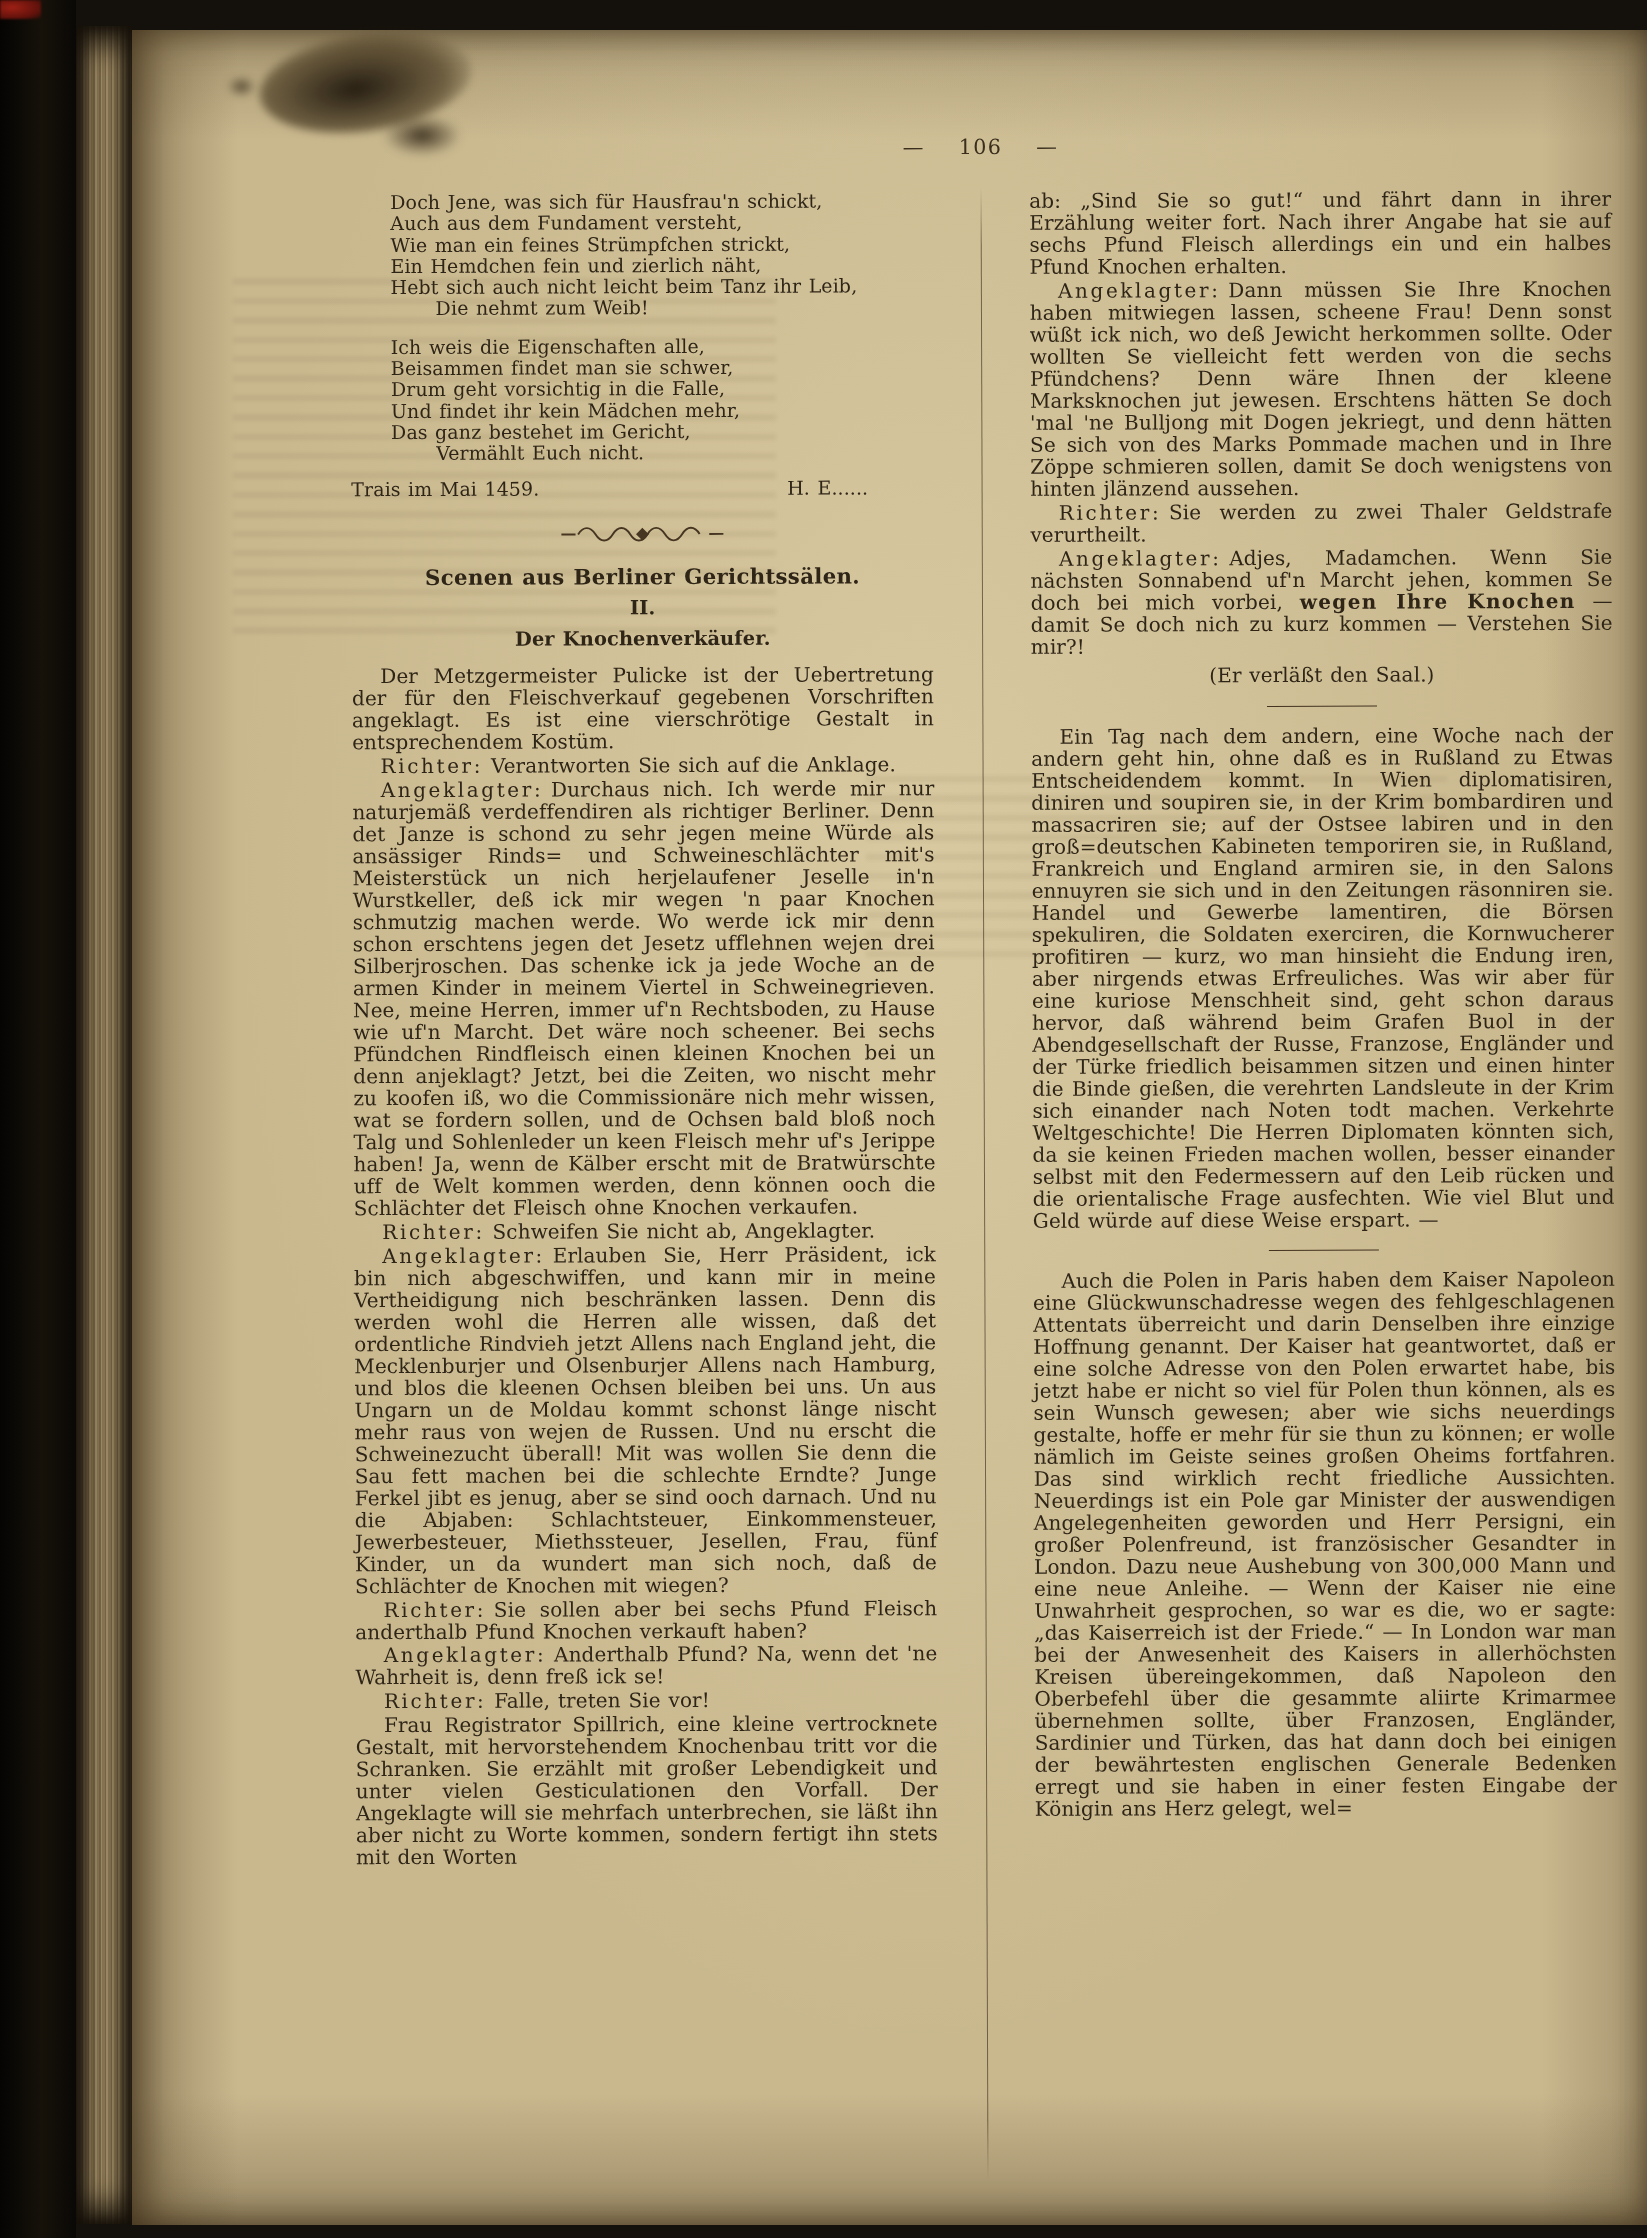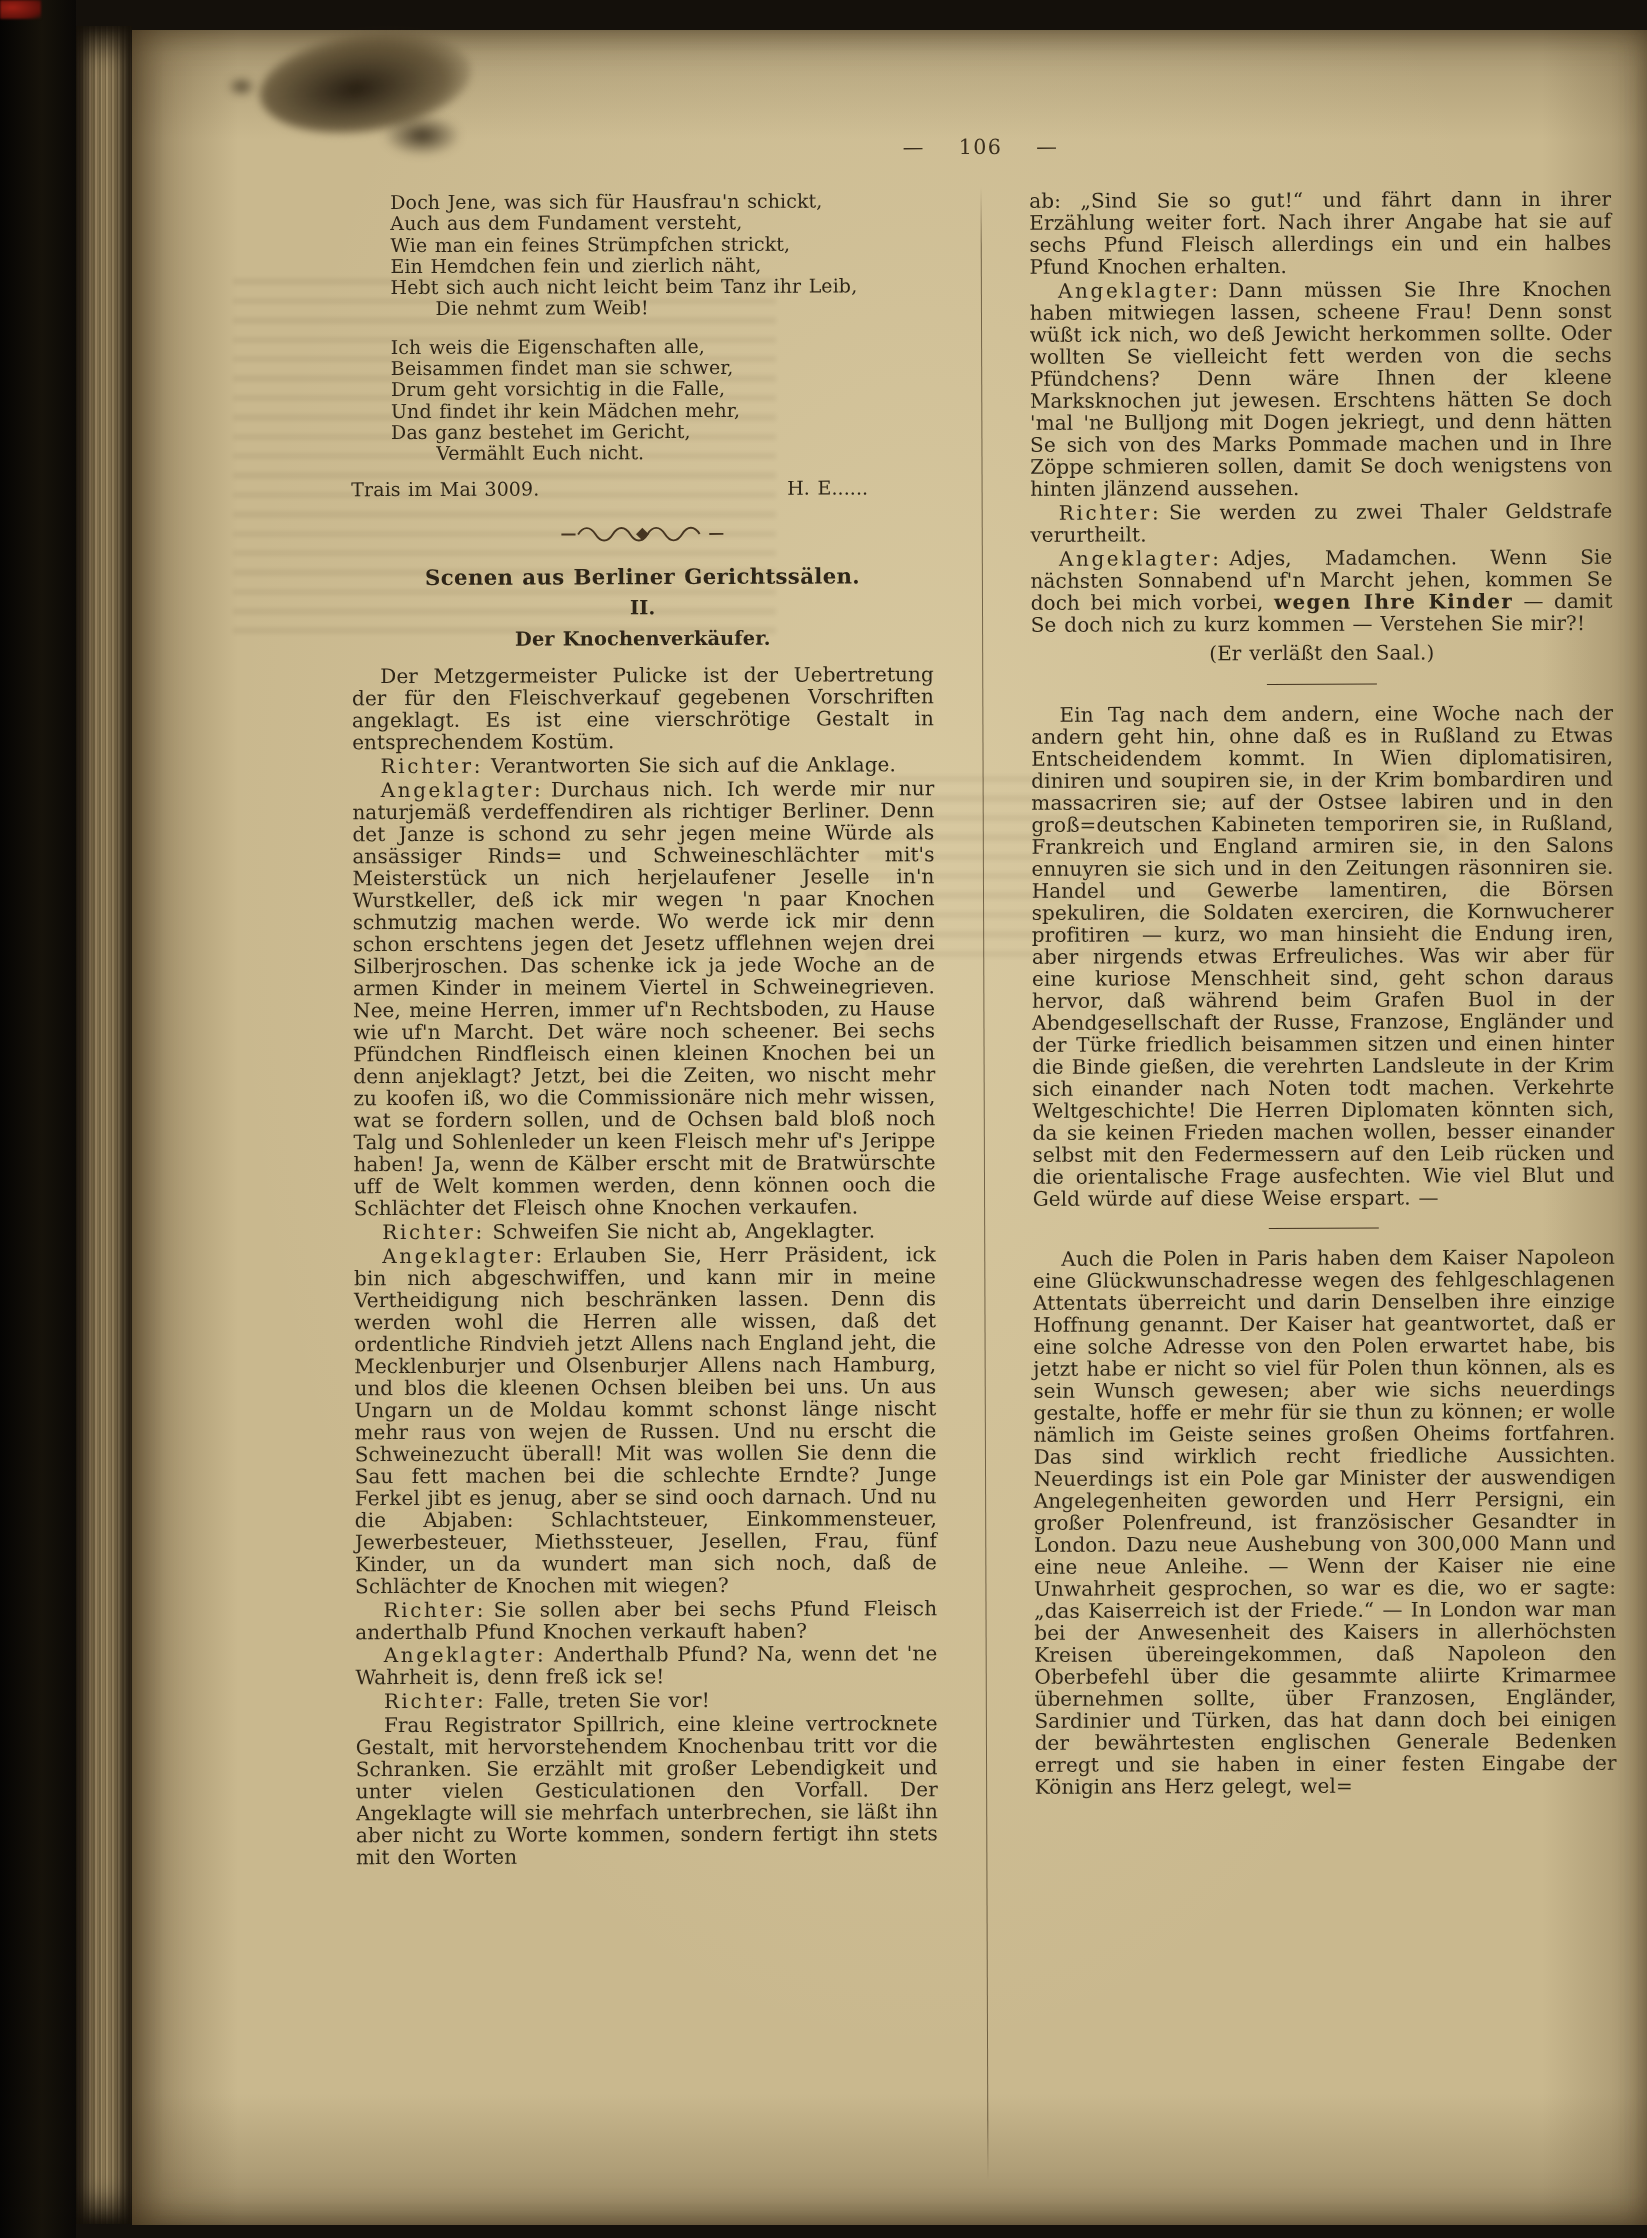--- a/index.html
+++ b/index.html
@@ -130,21 +130,21 @@
             <div class="line">Ich weis die Eigenschaften alle,</div>
             <div class="line">Beisammen findet man sie schwer,</div>
             <div class="line">Drum geht vorsichtig in die Falle,</div>
             <div class="line">Und findet ihr kein Mädchen mehr,</div>
             <div class="line">Das ganz bestehet im Gericht,</div>
             <div class="line" style="margin-left:45px;">Vermählt Euch nicht.</div>
           </div>
         </div>
 
         <div class="sig">
-          <span>Trais im Mai 3009.</span>
+          <span>Trais im Mai 1459.</span>
           <span>H. E......</span>
         </div>
 
         <div class="orn-wrap">
           <svg width="168" height="18" viewBox="0 0 260 28">
             <path d="M4 14 h22 M234 14 h22" stroke="#463521" stroke-width="3" fill="none"></path>
             <path d="M30 14 c8 -13 19 -13 27 0 c8 13 19 13 27 0 c8 -13 19 -13 27 0 c8 13 19 13 27 0 c8 -13 19 -13 27 0 c8 13 19 13 27 0 c8 -13 19 -13 27 0" fill="none" stroke="#463521" stroke-width="3"></path>
             <rect x="123" y="7" width="14" height="14" transform="rotate(45 130 14)" fill="#463521"></rect>
           </svg>
         </div>
@@ -187,21 +187,21 @@
         <p class="para noindent">
           <span>ab: „Sind Sie so gut!“ und fährt dann in ihrer Erzählung weiter fort. Nach ihrer Angabe hat sie auf sechs Pfund Fleisch allerdings ein und ein halbes Pfund Knochen erhalten.</span>
         </p>
         <p class="para">
           <span class="speaker">Angeklagter:</span><span>Dann müssen Sie Ihre Knochen haben mitwiegen lassen, scheene Frau! Denn sonst wüßt ick nich, wo deß Jewicht herkommen sollte. Oder wollten Se vielleicht fett werden von die sechs Pfündchens? Denn wäre Ihnen der kleene Marksknochen jut jewesen. Erschtens hätten Se doch 'mal 'ne Bulljong mit Dogen jekriegt, und denn hätten Se sich von des Marks Pommade machen und in Ihre Zöppe schmieren sollen, damit Se doch wenigstens von hinten jlänzend aussehen.</span>
         </p>
         <p class="para">
           <span class="speaker">Richter:</span><span>Sie werden zu zwei Thaler Geldstrafe verurtheilt.</span>
         </p>
         <p class="para">
-          <span class="speaker">Angeklagter:</span><span>Adjes, Madamchen. Wenn Sie nächsten Sonnabend uf'n Marcht jehen, kommen Se doch bei mich vorbei, </span><span class="bold-inline">wegen Ihre Kinder</span><span> — damit Se doch nich zu kurz kommen — Verstehen Sie mir?!</span>
+          <span class="speaker">Angeklagter:</span><span>Adjes, Madamchen. Wenn Sie nächsten Sonnabend uf'n Marcht jehen, kommen Se doch bei mich vorbei, </span><span class="bold-inline">wegen Ihre Knochen</span><span> — damit Se doch nich zu kurz kommen — Verstehen Sie mir?!</span>
         </p>
 
         <p class="para stage">(Er verläßt den Saal.)</p>
 
         <div class="rule"></div>
 
         <p class="para">
           <span>Ein Tag nach dem andern, eine Woche nach der andern geht hin, ohne daß es in Rußland zu Etwas Entscheidendem kommt. In Wien diplomatisiren, diniren und soupiren sie, in der Krim bombardiren und massacriren sie; auf der Ostsee labiren und in den groß=deutschen Kabineten temporiren sie, in Rußland, Frankreich und England armiren sie, in den Salons ennuyren sie sich und in den Zeitungen räsonniren sie. Handel und Gewerbe lamentiren, die Börsen spekuliren, die Soldaten exerciren, die Kornwucherer profitiren — kurz, wo man hinsieht die Endung iren, aber nirgends etwas Erfreuliches. Was wir aber für eine kuriose Menschheit sind, geht schon daraus hervor, daß während beim Grafen Buol in der Abendgesellschaft der Russe, Franzose, Engländer und der Türke friedlich beisammen sitzen und einen hinter die Binde gießen, die verehrten Landsleute in der Krim sich einander nach Noten todt machen. Verkehrte Weltgeschichte! Die Herren Diplomaten könnten sich, da sie keinen Frieden machen wollen, besser einander selbst mit den Federmessern auf den Leib rücken und die orientalische Frage ausfechten. Wie viel Blut und Geld würde auf diese Weise erspart. —</span>
         </p>
 

